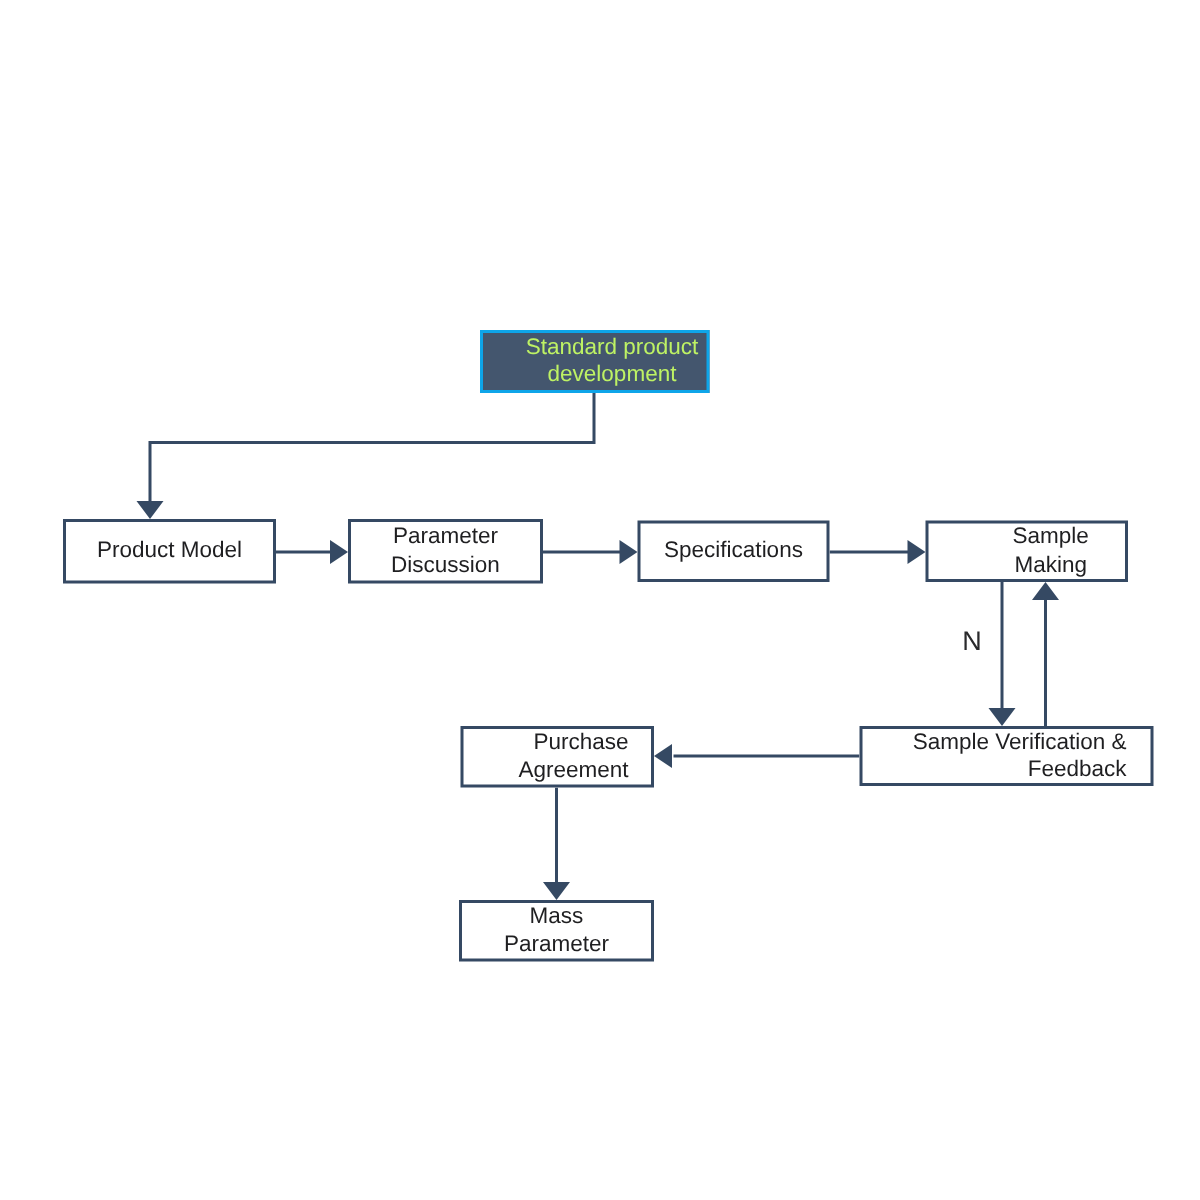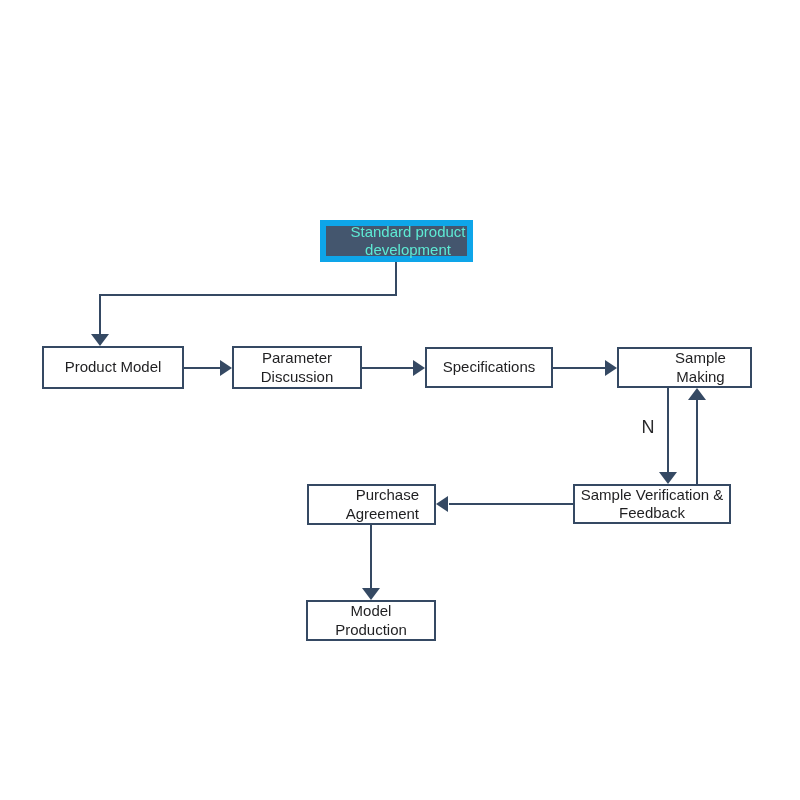--- a/index.html
+++ b/index.html
@@ -31,32 +31,32 @@
     text-align: center;
     background: #ffffff;
     border: 2px solid #354963;
     color: #1f1f21;
     font-size: 15px;
     line-height: 1.22;
   }
   .node .lbl { display: inline-block; }
   .node--dark {
     background: #44566e;
-    border: 6px solid #0ea5e9;
-    color: #5eead4;
+    border: 2px solid #0ea5e9;
+    color: #bef264;
     padding-left: 23px;
   }
   .node--standard       { left: 320px; top: 220px; width: 153px; height: 42px; }
   .node--standard .lbl  { max-width: 130px; }
   .node--product-model  { left: 42px;  top: 346px; width: 142px; height: 43px; }
   .node--parameter      { left: 232px; top: 346px; width: 130px; height: 43px; }
   .node--parameter .lbl { max-width: 100px; }
   .node--specifications { left: 425px; top: 347px; width: 128px; height: 41px; }
   .node--sample-making  { left: 617px; top: 347px; width: 135px; height: 41px; padding-left: 32px; }
-  .node--sample-verif   { left: 573px; top: 484px; width: 158px; height: 40px; }
+  .node--sample-verif   { left: 573px; top: 484px; width: 196px; height: 40px; text-align: right; }
   .node--sample-verif .lbl { max-width: 160px; }
   .node--purchase       { left: 307px; top: 484px; width: 129px; height: 41px; }
   .node--purchase .lbl  { max-width: 95px; text-align: right; }
   .node--mass           { left: 306px; top: 600px; width: 130px; height: 41px; }
   .node--mass .lbl      { max-width: 95px; }
   .branch-label {
     position: absolute;
     left: 636px;
     top: 417px;
     width: 24px;
@@ -115,18 +115,18 @@
 
   <div class="node node--sample-verif">
     <span class="lbl">Sample Verification &amp; Feedback</span>
   </div>
 
   <div class="node node--purchase">
     <span class="lbl">Purchase Agreement</span>
   </div>
 
   <div class="node node--mass">
-    <span class="lbl">Model Production</span>
+    <span class="lbl">Mass Parameter</span>
   </div>
 
   <div class="branch-label">N</div>
 
 </div>
 
 </body></html>

